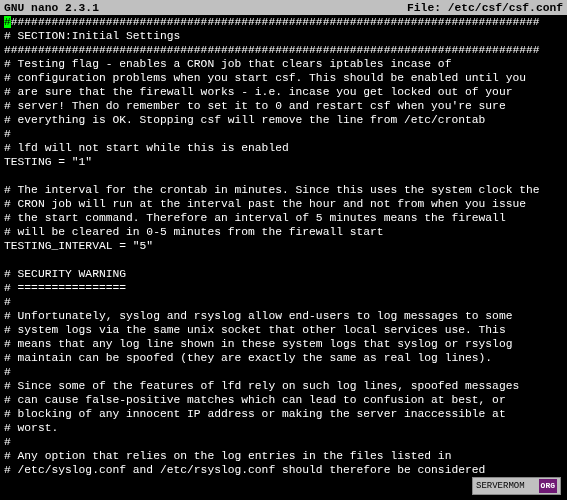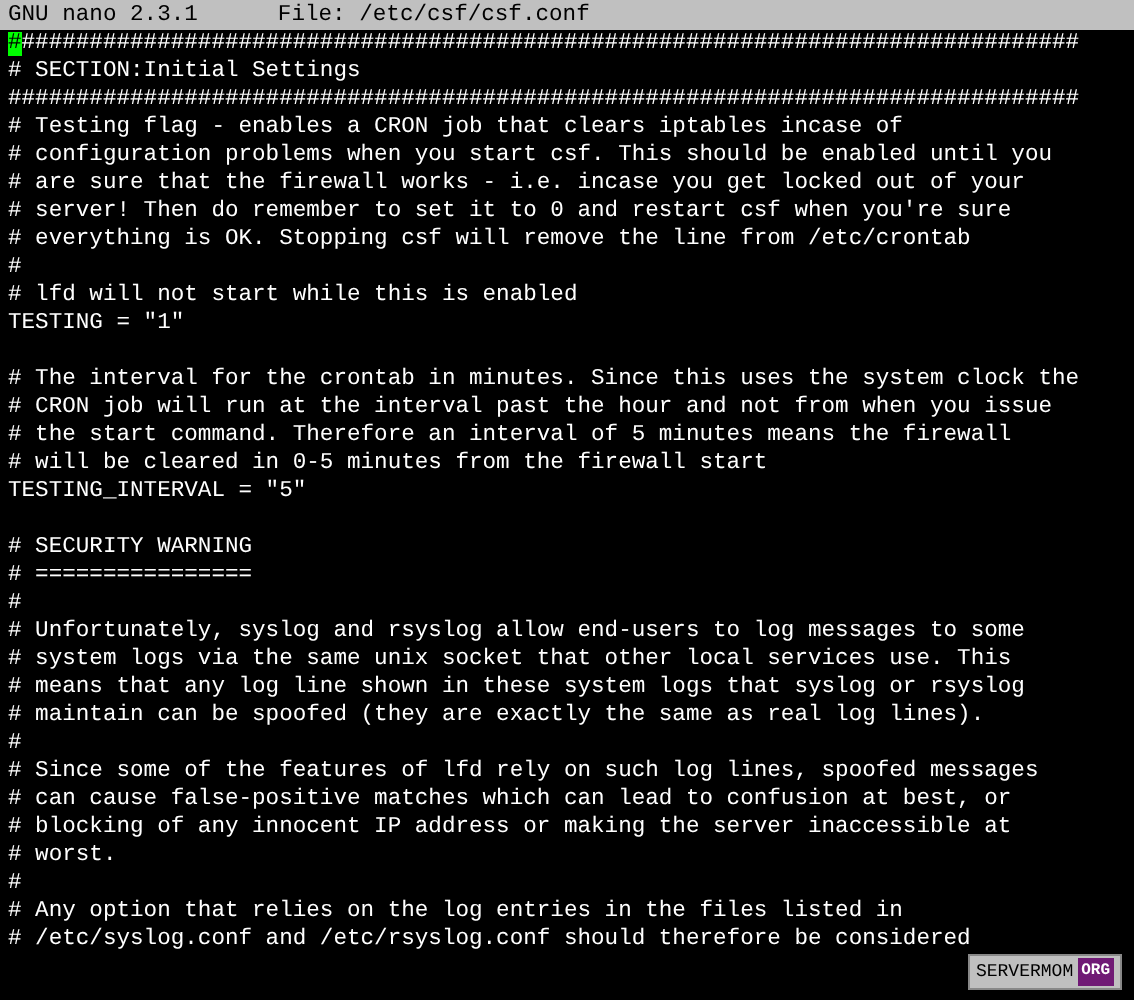--- a/index.html
+++ b/index.html
@@ -1,24 +1,24 @@
 <!DOCTYPE html>
 <html><head>
 <meta charset="utf-8">
 <style>
 html,body{margin:0;padding:0;width:567px;height:500px;overflow:hidden;background:#000;font-family:"Courier New",monospace;font-size:11.3px;line-height:14px}
-.titlebar{background:#c0c0c0;color:#000;height:15px;display:flex;align-items:center;padding:0 4px;font-weight:normal}
+.titlebar{background:#c0c0c0;color:#000;height:15px;display:flex;align-items:center;padding:0 4px;font-weight:bold}
 .titlebar .left{flex:0 0 auto}
-.titlebar .center{flex:1;text-align:left;padding-left:40px}
+.titlebar .center{flex:1;text-align:right;padding-left:40px}
 .terminal{padding:0 4px;color:#fff;white-space:pre}
 .ln{display:block;height:14px}
 .hash{color:#fff}
 .cursor{background:#00ff00;color:#000}
 .txt{color:#fff}
-.watermark{position:fixed;right:6px;bottom:5px;background:#c0c0c0;color:#000;font-size:9px;padding:1px 3px;display:flex;align-items:center;gap:2px;border:1px solid #888}
+.watermark{position:fixed;right:6px;bottom:5px;background:#c0c0c0;color:#000;font-size:9px;padding:1px 3px;display:flex;align-items:center;gap:14px;border:1px solid #888}
 .watermark .b{background:#701a75;color:#fff;padding:0 2px;font-weight:bold;font-size:8px}
 </style>
 </head>
 <body>
 
 <div class="titlebar">
   <span class="left">
     <span>GNU nano</span> <span>2.3.1</span>
   </span>
   <span class="center">

